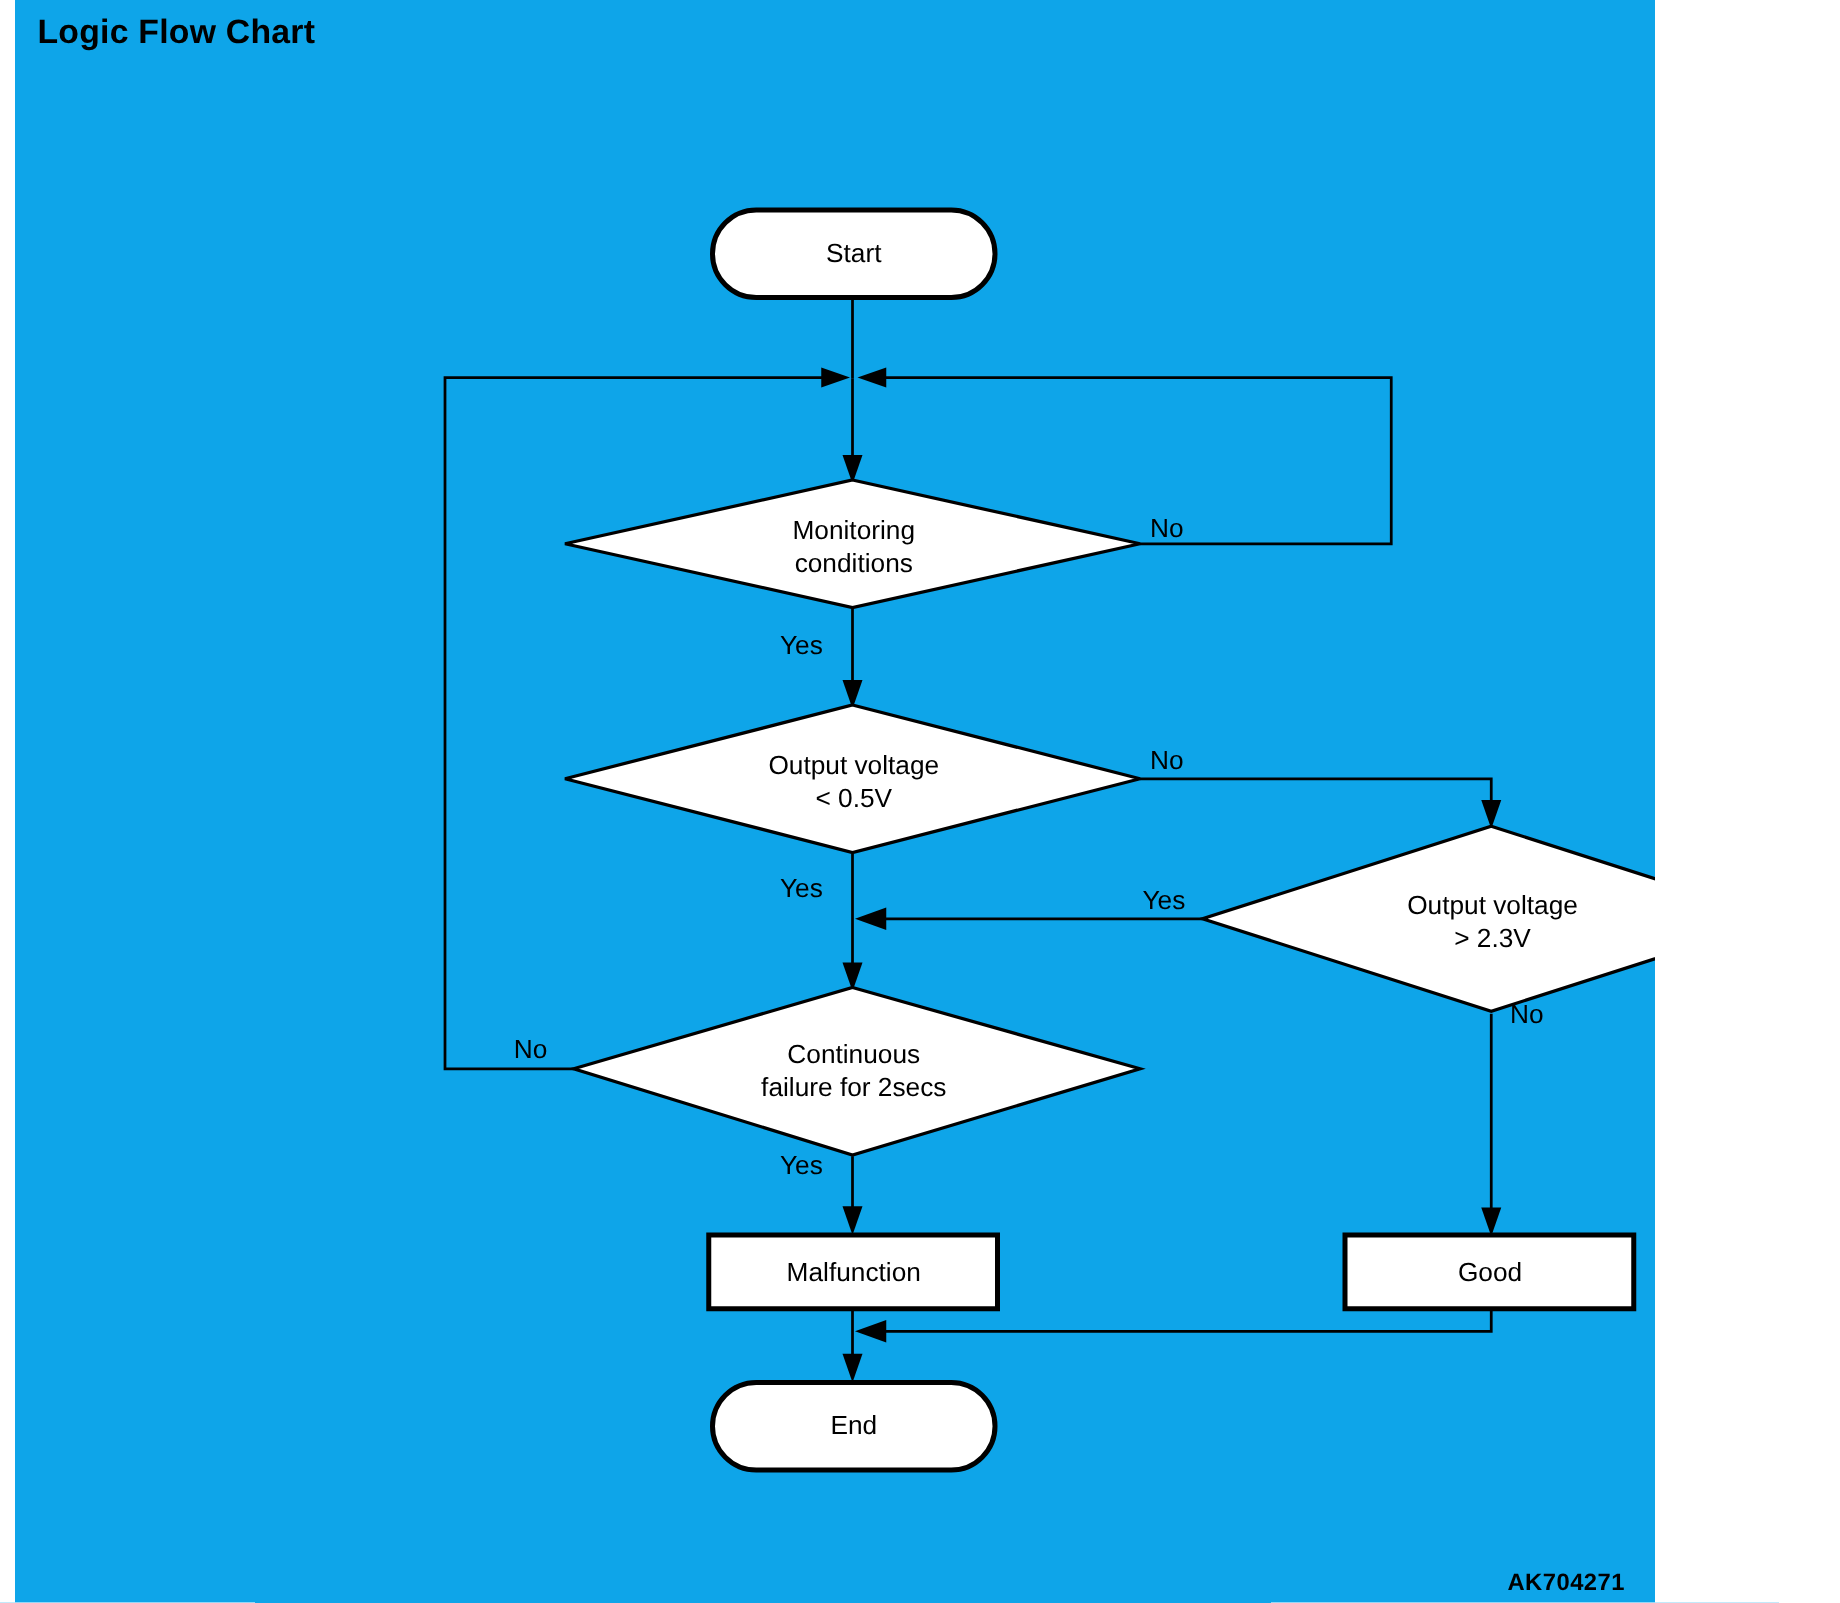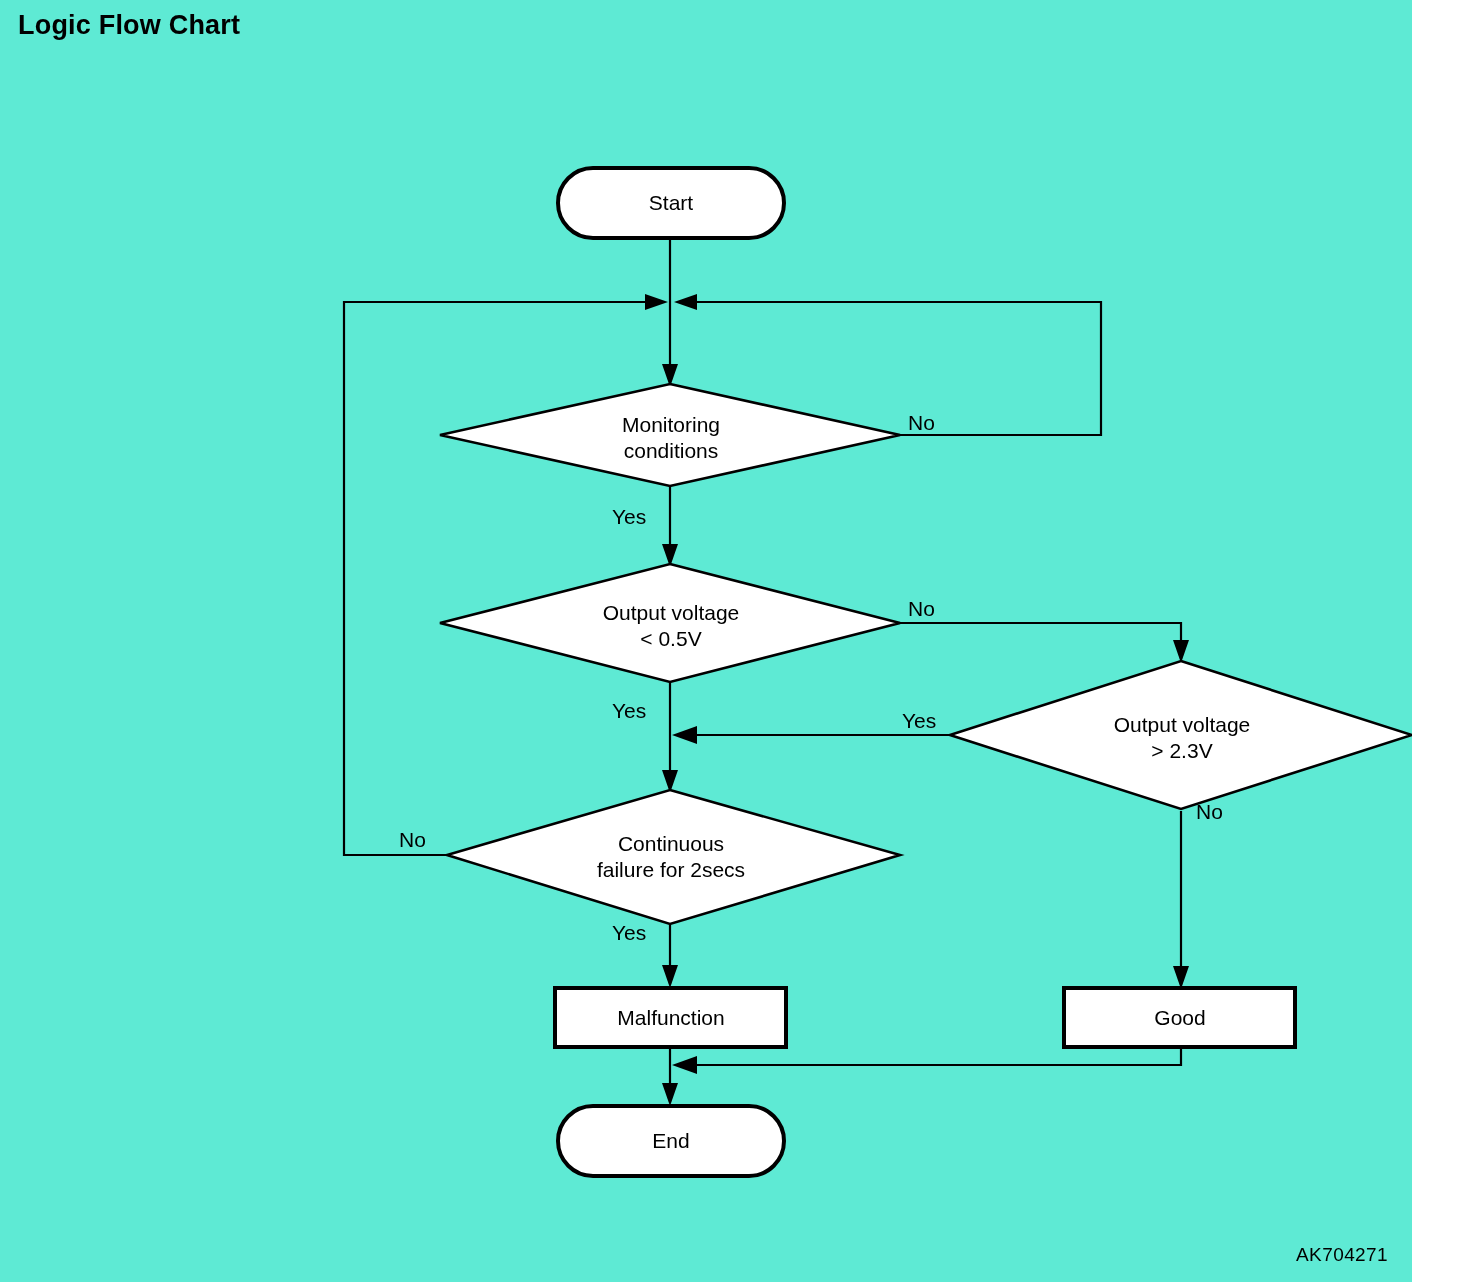--- a/index.html
+++ b/index.html
@@ -6,40 +6,41 @@
     margin: 0;
     padding: 0;
     background: #ffffff;
   }
   body {
     font-family: "Liberation Sans", sans-serif;
     color: #000000;
   }
   #page {
     position: relative;
-    width: 1412px;
+    width: 1312px;
     height: 1282px;
-    background: #5eead4;
+    background: #0ea5e9;
     overflow: hidden;
+    margin-left: 12px;
   }
   #title {
     position: absolute;
     left: 18px;
     top: 10px;
     font-size: 27px;
     font-weight: bold;
     letter-spacing: 0.2px;
     white-space: nowrap;
   }
   #code {
     position: absolute;
     right: 24px;
-    bottom: 16px;
+    bottom: 4px;
     font-size: 19px;
-    font-weight: normal;
+    font-weight: bold;
     letter-spacing: 0.4px;
     white-space: nowrap;
   }
   #flow-svg {
     position: absolute;
     left: 0;
     top: 0;
   }
   .node-text {
     font-family: "Liberation Sans", sans-serif;

